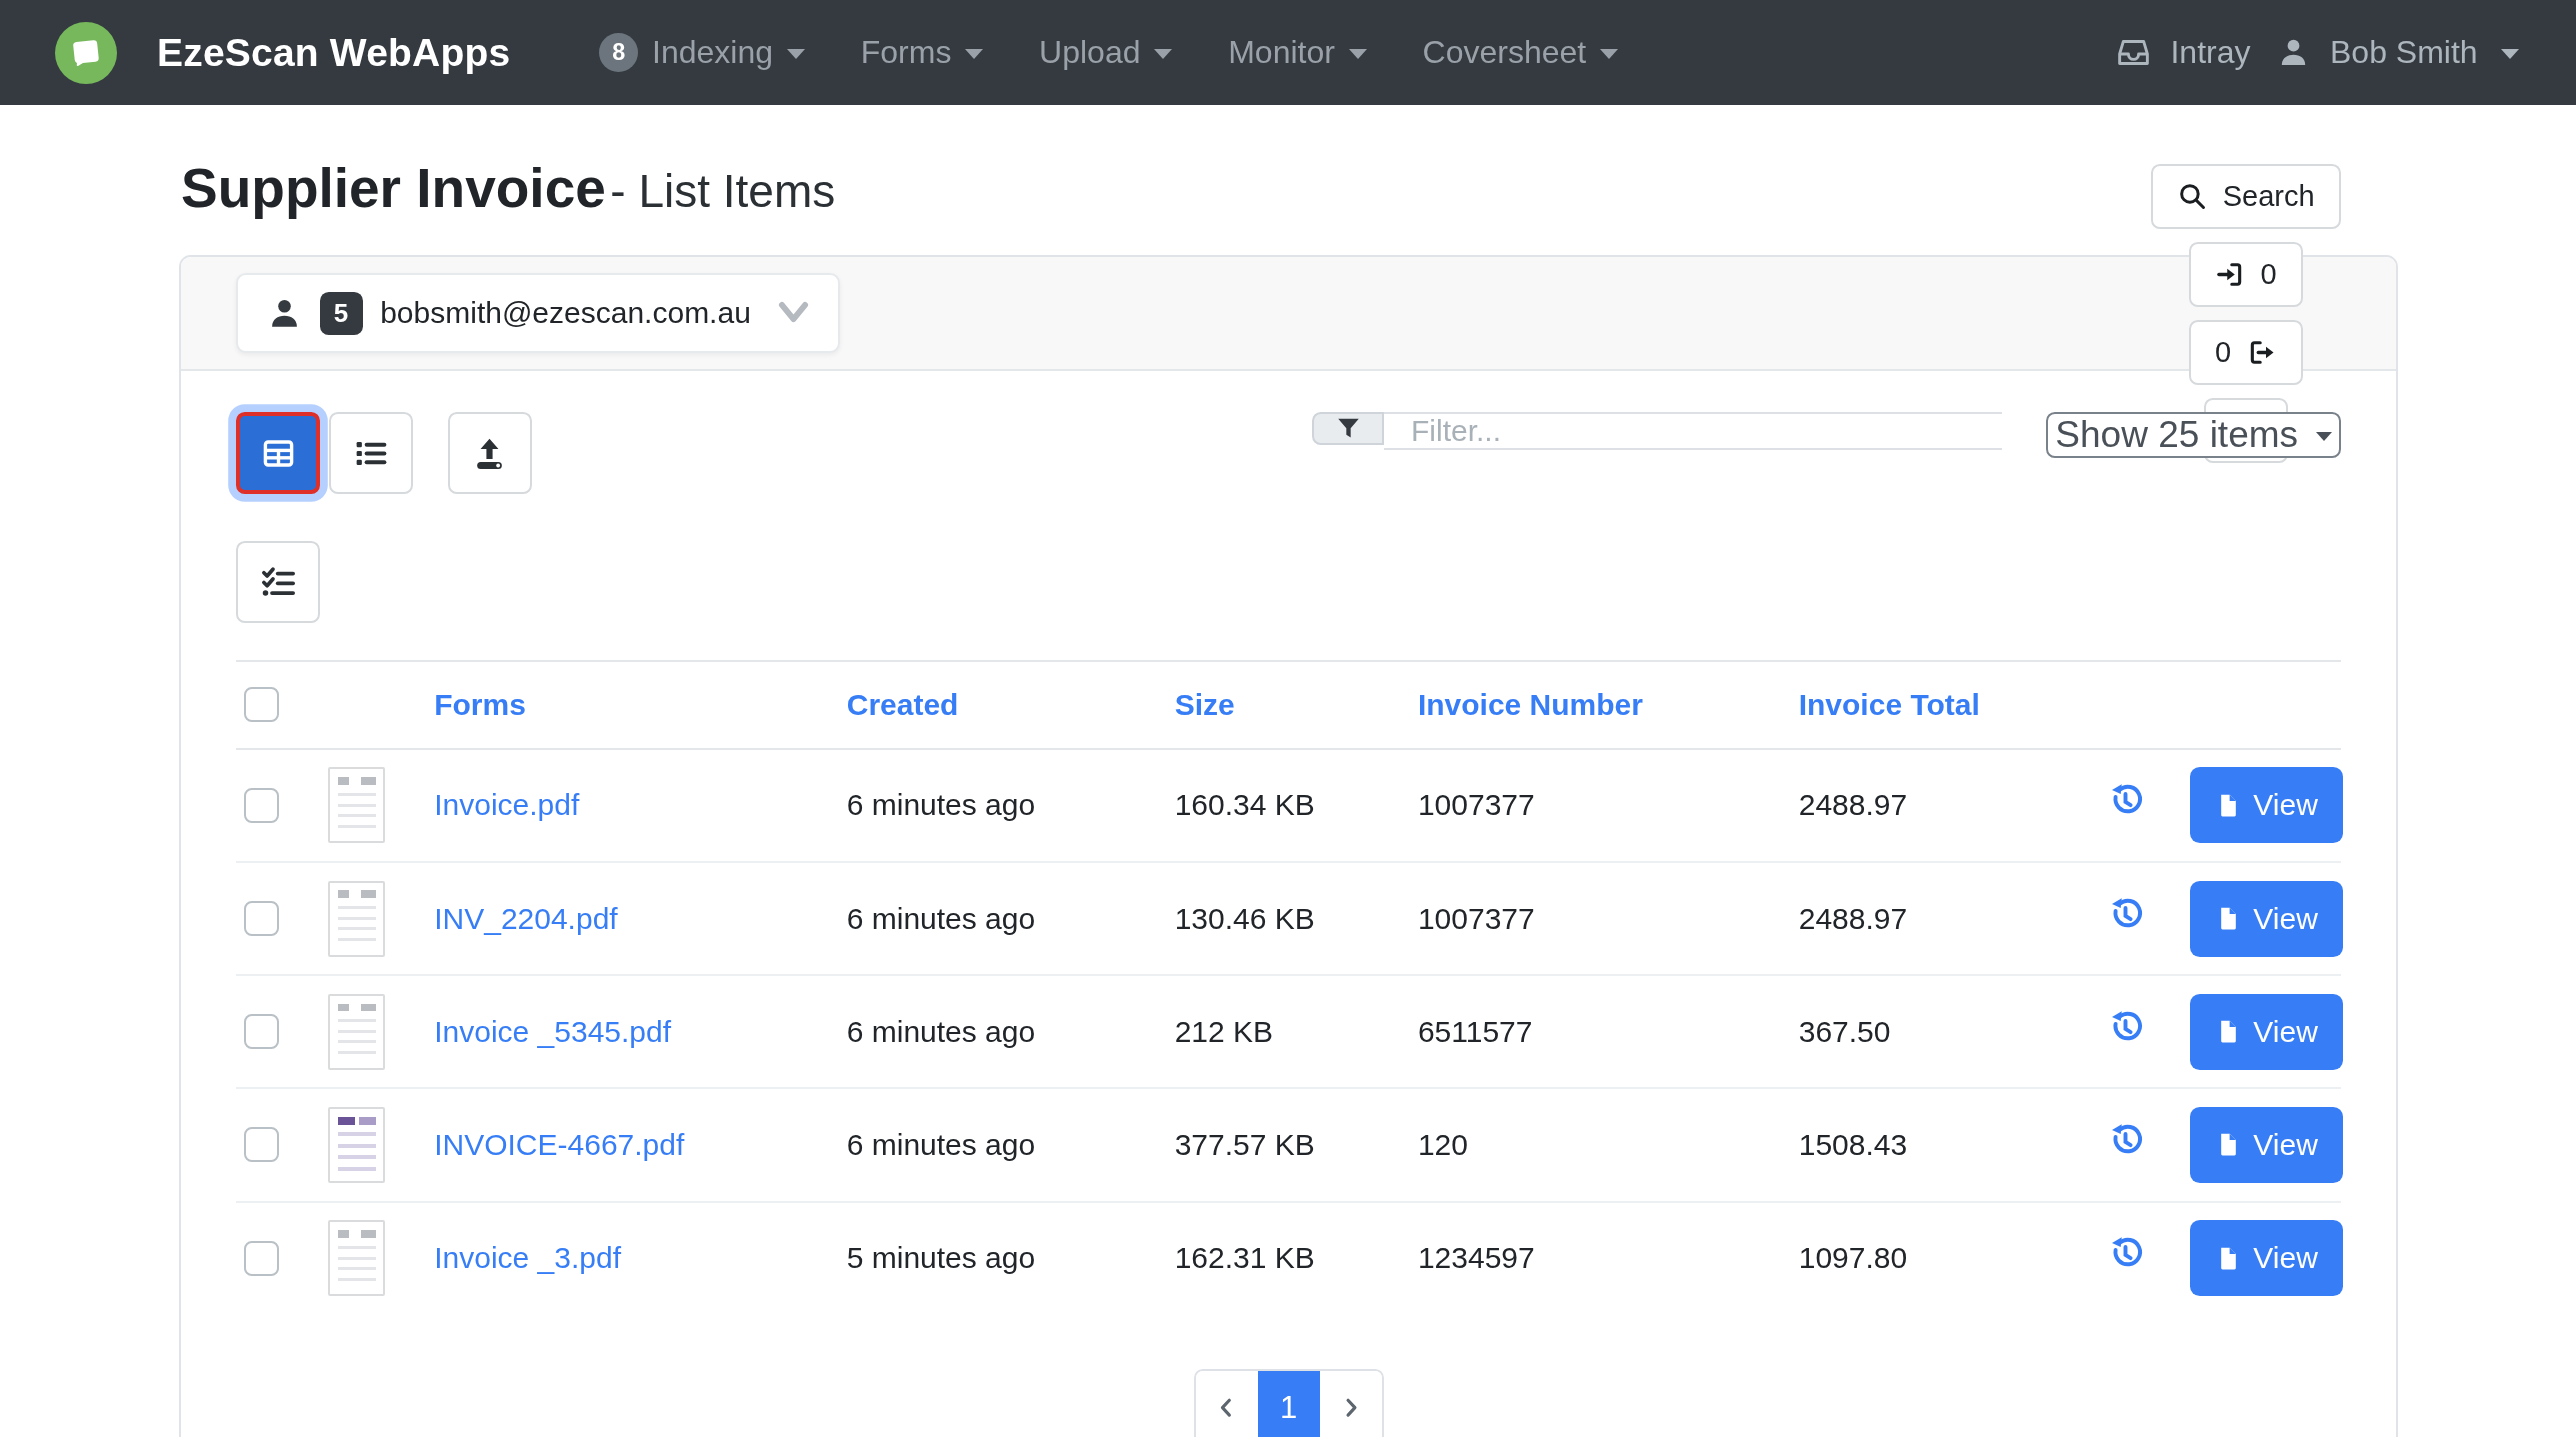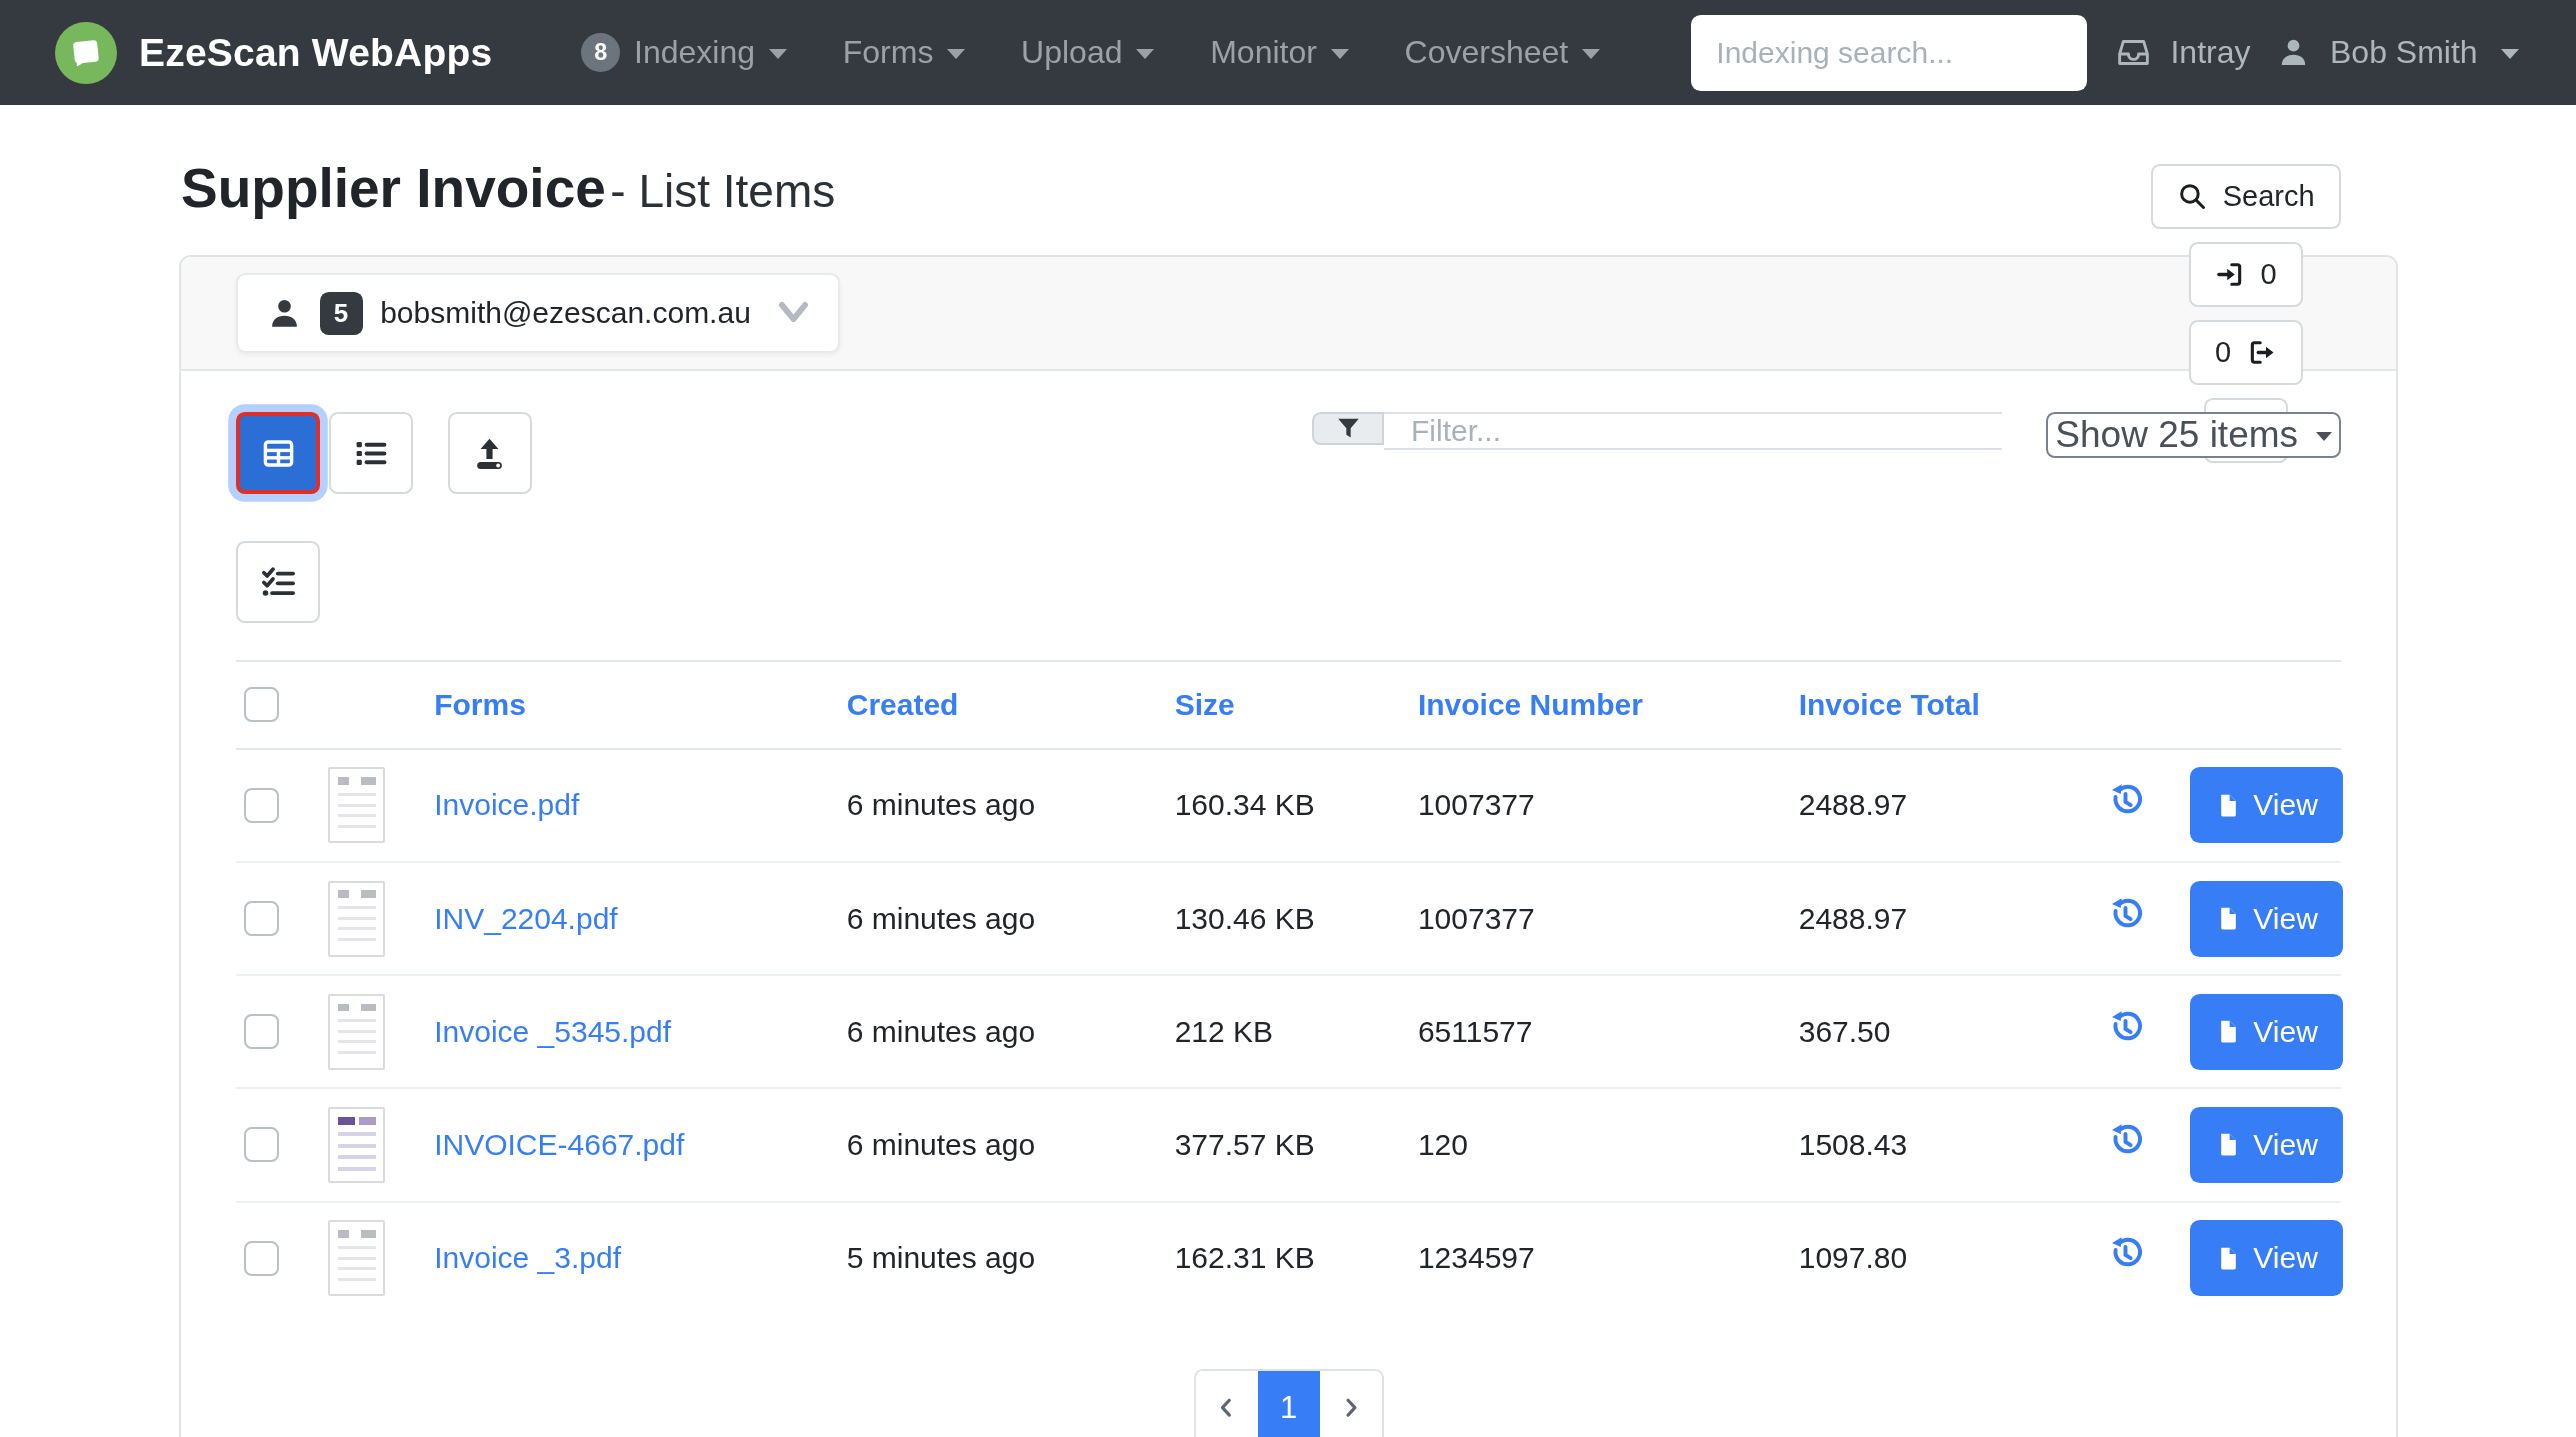--- a/index.html
+++ b/index.html
@@ -11,21 +11,21 @@
   }
   .icon { display: inline-flex; align-items: center; justify-content: center; flex: 0 0 auto; }
   .icon svg { display: block; }
 
   
   .navbar {
     height: 105px; background: #343a40;
     display: flex; align-items: center;
     padding: 0 57px 0 55px;
   }
-  .brand { display: flex; align-items: center; gap: 22px; cursor: pointer; }
+  .brand { display: flex; align-items: center; gap: 40px; cursor: pointer; }
   .logo-circle {
     width: 62px; height: 62px; border-radius: 50%;
     background: #77b85c; display: flex; align-items: center; justify-content: center;
   }
   .brand-text { color: #ffffff; font-size: 39px; font-weight: 700; letter-spacing: 0.2px; }
   .nav { display: flex; align-items: center; list-style: none; margin-left: 61px; gap: 0; }
   .nav-item {
     display: flex; align-items: center; gap: 13.7px;
     color: #9aa1a8; font-size: 32px; padding: 0 28px; cursor: pointer; white-space: nowrap;
   }
@@ -206,23 +206,20 @@
     <li class="nav-item">
       <span>Monitor</span>
       <span class="caret-dn"></span>
     </li>
     <li class="nav-item">
       <span>Coversheet</span>
       <span class="caret-dn"></span>
     </li>
   </ul>
   <div class="nav-spacer"></div>
-  <div class="nav-search-wrap">
-    <input class="nav-search" type="text" placeholder="Indexing search..." style="">
-  </div>
   <div class="nav-right">
     <span class="icon">
       <svg width="35" height="35" viewBox="0 0 24 24" fill="none" stroke="#adb5bd" stroke-width="2" stroke-linejoin="round">
         <path d="M5 4.5 h14 l2.5 8.5 v6.5 h-19 v-6.5 z"></path>
         <path d="M2.5 13 h6 c0 2.3 1.6 3.7 3.5 3.7 s3.5-1.4 3.5-3.7 h6"></path>
       </svg>
     </span>
     <span>Intray</span>
   </div>
   <div class="nav-right">

